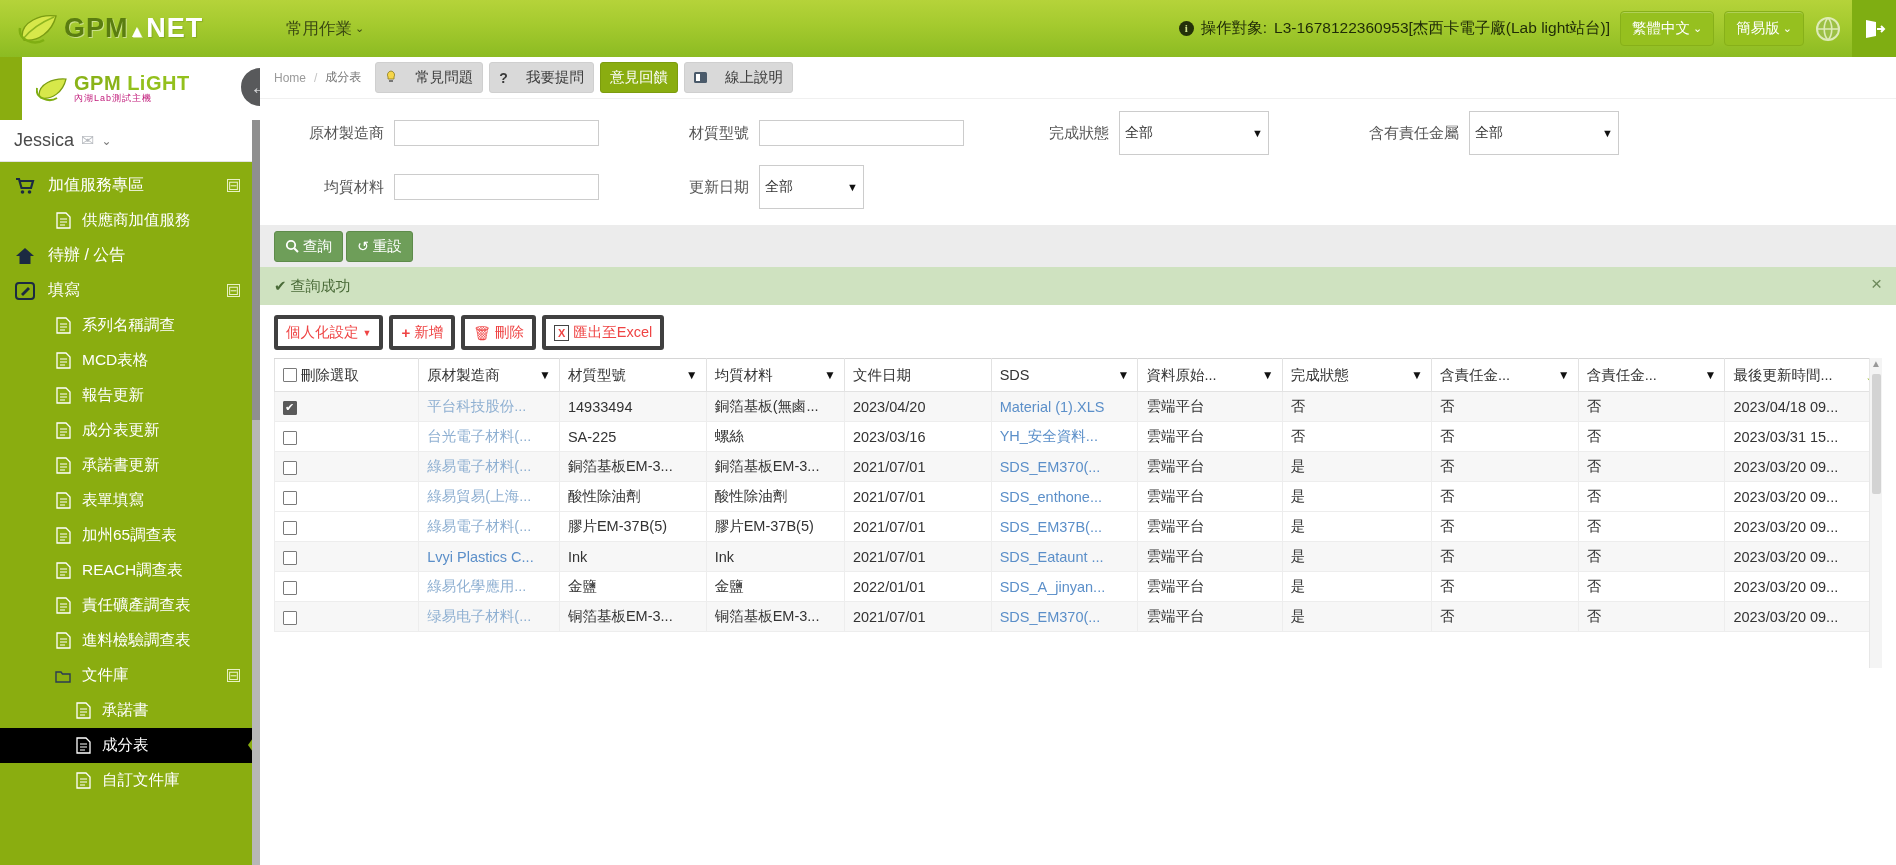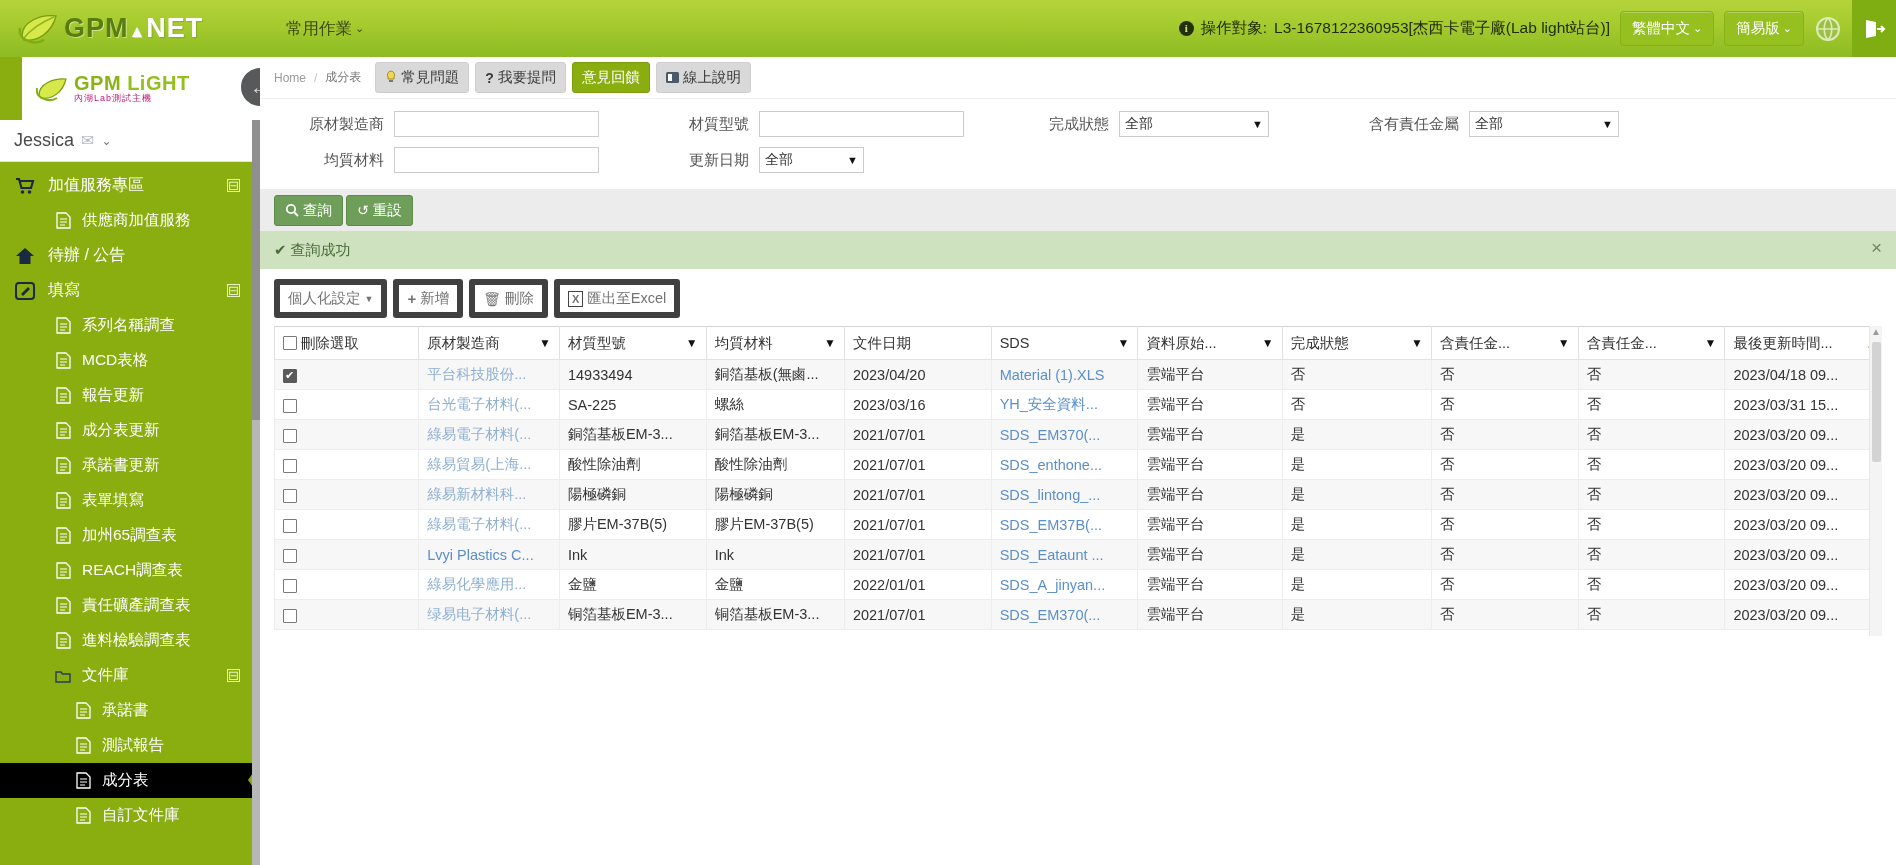--- a/index.html
+++ b/index.html
@@ -124,39 +124,39 @@
   }
   .crumb-bar {
     height: 42px; display: flex; align-items: center; padding: 0 14px; gap: 8px;
     border-bottom: 1px solid #f0f0f0;
   }
   .crumb { font-size: 12px; color: #9a9a9a; }
   .crumb.sep { color: #c3c3c3; }
   .crumb.cur { color: #777; }
   .hbtn {
     font-size: 14.5px; border-radius: 3px; padding: 5px 9px; cursor: pointer;
-    display: inline-flex; align-items: center; gap: 2px; margin-left: 6px;
+    display: inline-flex; align-items: center; gap: 16px; margin-left: 6px;
     background: #d9d9d9; color: #3a3a3a; border: 1px solid #cfcfcf;
   }
   .hbtn.green { background: #8aad10; color: #fff; border-color: #7c9c0e; }
 
   
   .form-area { padding: 12px 14px 6px 14px; }
   .form-row { display: flex; align-items: center; margin-bottom: 10px; }
   .fld { display: flex; align-items: center; }
   .fld-label {
     font-size: 15px; color: #555; text-align: right; margin-right: 10px;
     white-space: nowrap;
   }
   .txt-input {
     height: 26px; border: 1px solid #cccccc; background: #fff;
     font-size: 14px; padding: 2px 5px; color: #333;
   }
   .sel {
-    height: 26px; border: 1px solid #cccccc; background: #fff;
+    height: 44px; border: 1px solid #cccccc; background: #fff;
     font-size: 14px; padding: 2px 5px; color: #333;
     display: flex; align-items: center; justify-content: space-between;
     cursor: pointer;
   }
   .sel .arr { font-size: 11px; color: #111; margin-left: 10px; }
 
   .btn-bar {
     background: #ececec; height: 42px; display: flex; align-items: center;
     padding-left: 14px; gap: 3px; margin: 0 0 0 0;
   }
@@ -173,22 +173,22 @@
   }
   .alert .close {
     position: absolute; right: 14px; top: 6px; font-size: 19px;
     color: #6e8a5c; cursor: pointer;
   }
 
   .tbl-toolbar {
     display: flex; align-items: center; gap: 6px; padding: 10px 14px 8px 14px;
   }
   .tbtn {
-    background: #fff; border: 6px solid #404040; border-radius: 3px;
-    font-size: 14.5px; padding: 4px 8px; color: #737373; cursor: pointer;
+    background: #fff; border: 4px solid #404040; border-radius: 3px;
+    font-size: 14.5px; padding: 4px 8px; color: #ef4444; cursor: pointer;
     display: inline-flex; align-items: center; gap: 4px;
   }
   .xls-glyph {
     border: 1px solid #444; font-size: 11px; font-weight: bold;
     padding: 0 3px; line-height: 14px; display: inline-block;
   }
 
   
   .grid-wrap { padding: 0 14px; position: relative; }
   table.grid { border-collapse: collapse; width: 1608px; table-layout: fixed; }
@@ -454,29 +454,20 @@
           <span class="nav-expander">⊟</span>
         </div>
         <div class="nav-item lvl2">
           <span class="nav-icon">
             <svg width="15" height="17" viewBox="0 0 15 17">
               <path d="M1 1 H10 L14 5 V16 H1 Z" fill="none" stroke="#fff" stroke-width="1.3"></path>
               <path d="M4 7 H11 M4 10 H11 M4 13 H9" stroke="#fff" stroke-width="1.1"></path>
             </svg>
           </span>
           <span>承諾書</span>
-        </div>
-        <div class="nav-item lvl2">
-          <span class="nav-icon">
-            <svg width="15" height="17" viewBox="0 0 15 17">
-              <path d="M1 1 H10 L14 5 V16 H1 Z" fill="none" stroke="#fff" stroke-width="1.3"></path>
-              <path d="M4 7 H11 M4 10 H11 M4 13 H9" stroke="#fff" stroke-width="1.1"></path>
-            </svg>
-          </span>
-          <span>測試報告</span>
         </div>
         <div class="nav-item lvl2 active">
           <span class="nav-icon">
             <svg width="15" height="17" viewBox="0 0 15 17">
               <path d="M1 1 H10 L14 5 V16 H1 Z" fill="none" stroke="#fff" stroke-width="1.3"></path>
               <path d="M4 7 H11 M4 10 H11 M4 13 H9" stroke="#fff" stroke-width="1.1"></path>
             </svg>
           </span>
           <span>成分表</span>
         </div>
@@ -757,33 +748,20 @@
               <td>酸性除油劑</td>
               <td>酸性除油劑</td>
               <td>2021/07/01</td>
               <td><a>SDS_enthone...</a></td>
               <td>雲端平台</td>
               <td>是</td>
               <td>否</td>
               <td>否</td>
               <td>2023/03/20 09...</td>
             </tr>
-            <tr class="alt">
-              <td><span class="cbx"></span></td>
-              <td><a class="muted">綠易新材料科...</a></td>
-              <td>陽極磷銅</td>
-              <td>陽極磷銅</td>
-              <td>2021/07/01</td>
-              <td><a>SDS_lintong_...</a></td>
-              <td>雲端平台</td>
-              <td>是</td>
-              <td>否</td>
-              <td>否</td>
-              <td>2023/03/20 09...</td>
-            </tr>
             <tr>
               <td><span class="cbx"></span></td>
               <td><a class="muted">綠易電子材料(...</a></td>
               <td>膠片EM-37B(5)</td>
               <td>膠片EM-37B(5)</td>
               <td>2021/07/01</td>
               <td><a>SDS_EM37B(...</a></td>
               <td>雲端平台</td>
               <td>是</td>
               <td>否</td>

